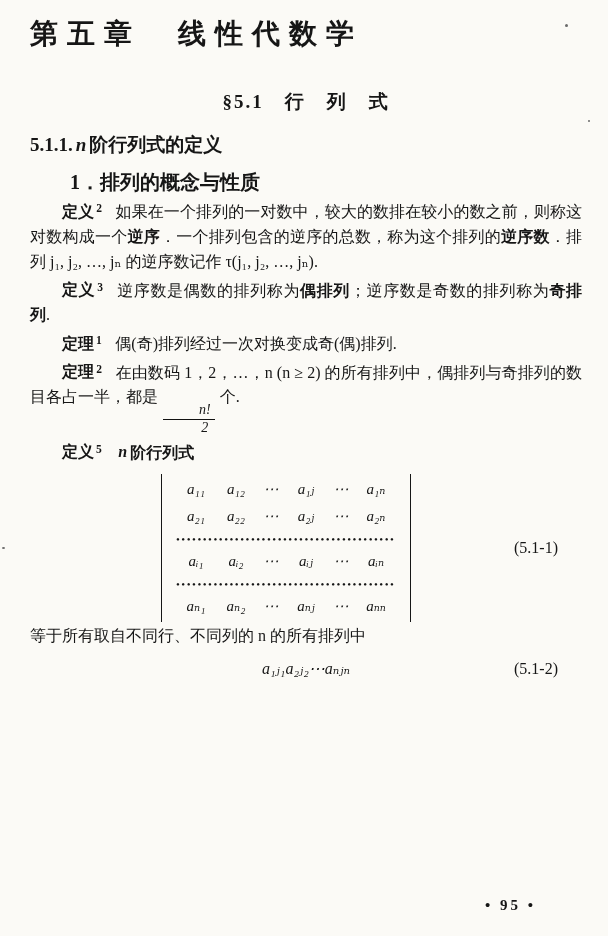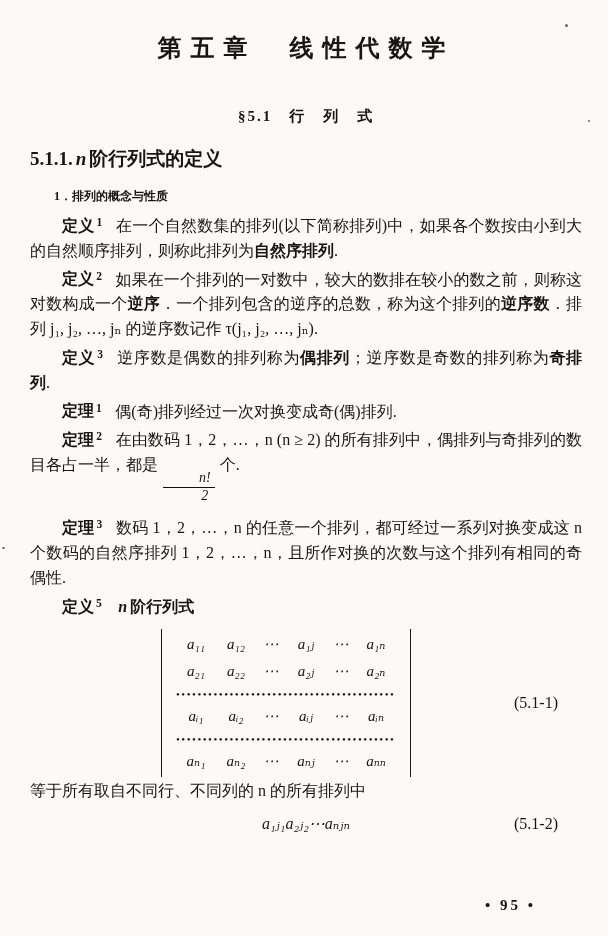--- a/index.html
+++ b/index.html
@@ -7,33 +7,33 @@
     width:608px; height:936px;
     background:#fbfaf6;
     font-family:"Liberation Serif","DejaVu Serif",serif;
     color:#161616;
     position:relative;
     overflow:hidden;
   }
   .page { position:absolute; inset:0; padding:0 26px 0 30px; box-sizing:border-box; }
 
   .chapter {
-    text-align:center; font-size:24px; font-weight:bold;
-    letter-spacing:9px; margin:28px 0 0; line-height:40px;
+    text-align:left; font-size:28px; font-weight:bold;
+    letter-spacing:9px; margin:14px 0 0; line-height:40px;
   }
   .section {
-    text-align:center; font-size:15px; font-weight:bold;
+    text-align:center; font-size:19px; font-weight:bold;
     letter-spacing:2px; margin:34px 0 0; line-height:28px;
   }
   .subsection {
     font-size:19px; font-weight:bold; margin:16px 0 0; line-height:26px;
   }
   .mvar { font-style:italic; padding:0 3px; }
 
-  .item-heading { font-size:12px; margin:12px 0 0; line-height:25px; text-indent:2em; }
+  .item-heading { font-size:20px; margin:12px 0 0; line-height:25px; text-indent:2em; }
   .item-heading.bold { font-weight:bold; }
 
   .par {
     font-size:16px; line-height:25px; margin:1px 0 0;
     text-align:justify; text-indent:2em;
   }
   .par.noindent { text-indent:0; }
   .gap-top { margin-top:9px; }
 
   .lab { font-weight:bold; margin-right:0.85em; white-space:nowrap; }
@@ -90,35 +90,33 @@
 <div class="page">
 
   <h1 class="chapter">第五章　线性代数学</h1>
 
   <h2 class="section">§5.1　行　列　式</h2>
 
   <h3 class="subsection"><span>5.1.1.</span><span class="mvar">n</span><span>阶行列式的定义</span></h3>
 
   <div class="item-heading bold">1．排列的概念与性质</div>
 
-  <p class="par"><span class="lab"><span>定义</span><span class="labnum">1</span></span><span>在一个自然数集的排列(以下简称排列)中，如果各个数按由小到大的自然顺序排列，则称此排列为</span><b>自然序排列</b><span>.</span></p>
 
   <p class="par"><span class="lab"><span>定义</span><span class="labnum">2</span></span><span>如果在一个排列的一对数中，较大的数排在较小的数之前，则称这对数构成一个</span><b>逆序</b><span>．一个排列包含的逆序的总数，称为这个排列的</span><b>逆序数</b><span>．排列 j₁, j₂, …, jₙ 的逆序数记作 τ(j₁, j₂, …, jₙ).</span></p>
 
   <p class="par"><span class="lab"><span>定义</span><span class="labnum">3</span></span><span>逆序数是偶数的排列称为</span><b>偶排列</b><span>；逆序数是奇数的排列称为</span><b>奇排列</b><span>.</span></p>
 
 
   <p class="par"><span class="lab"><span>定理</span><span class="labnum">1</span></span><span>偶(奇)排列经过一次对换变成奇(偶)排列.</span></p>
 
   <p class="par"><span class="lab"><span>定理</span><span class="labnum">2</span></span><span>在由数码 1，2，…，n (n ≥ 2) 的所有排列中，偶排列与奇排列的数目各占一半，都是</span><span class="frac">
         <span class="fnum">n!</span>
         <span class="fden">2</span>
       </span><span>个.</span></p>
 
-  <p class="par gap-top"><span class="lab"><span>定理</span><span class="labnum">3</span></span><span>数码 1，2，…，n 的任意一个排列，都可经过一系列对换变成这 n 个数码的自然序排列 1，2，…，n，且所作对换的次数与这个排列有相同的奇偶性.</span></p>
 
 
   <p class="par"><span class="lab"><span>定义</span><span class="labnum">5</span></span><b class="mvar">n</b><b>阶行列式</b></p>
 
   <div class="det-wrap">
     <div class="det">
       <div class="det-row">
           <span>a₁₁</span>
           <span>a₁₂</span>
           <span>⋯</span>

